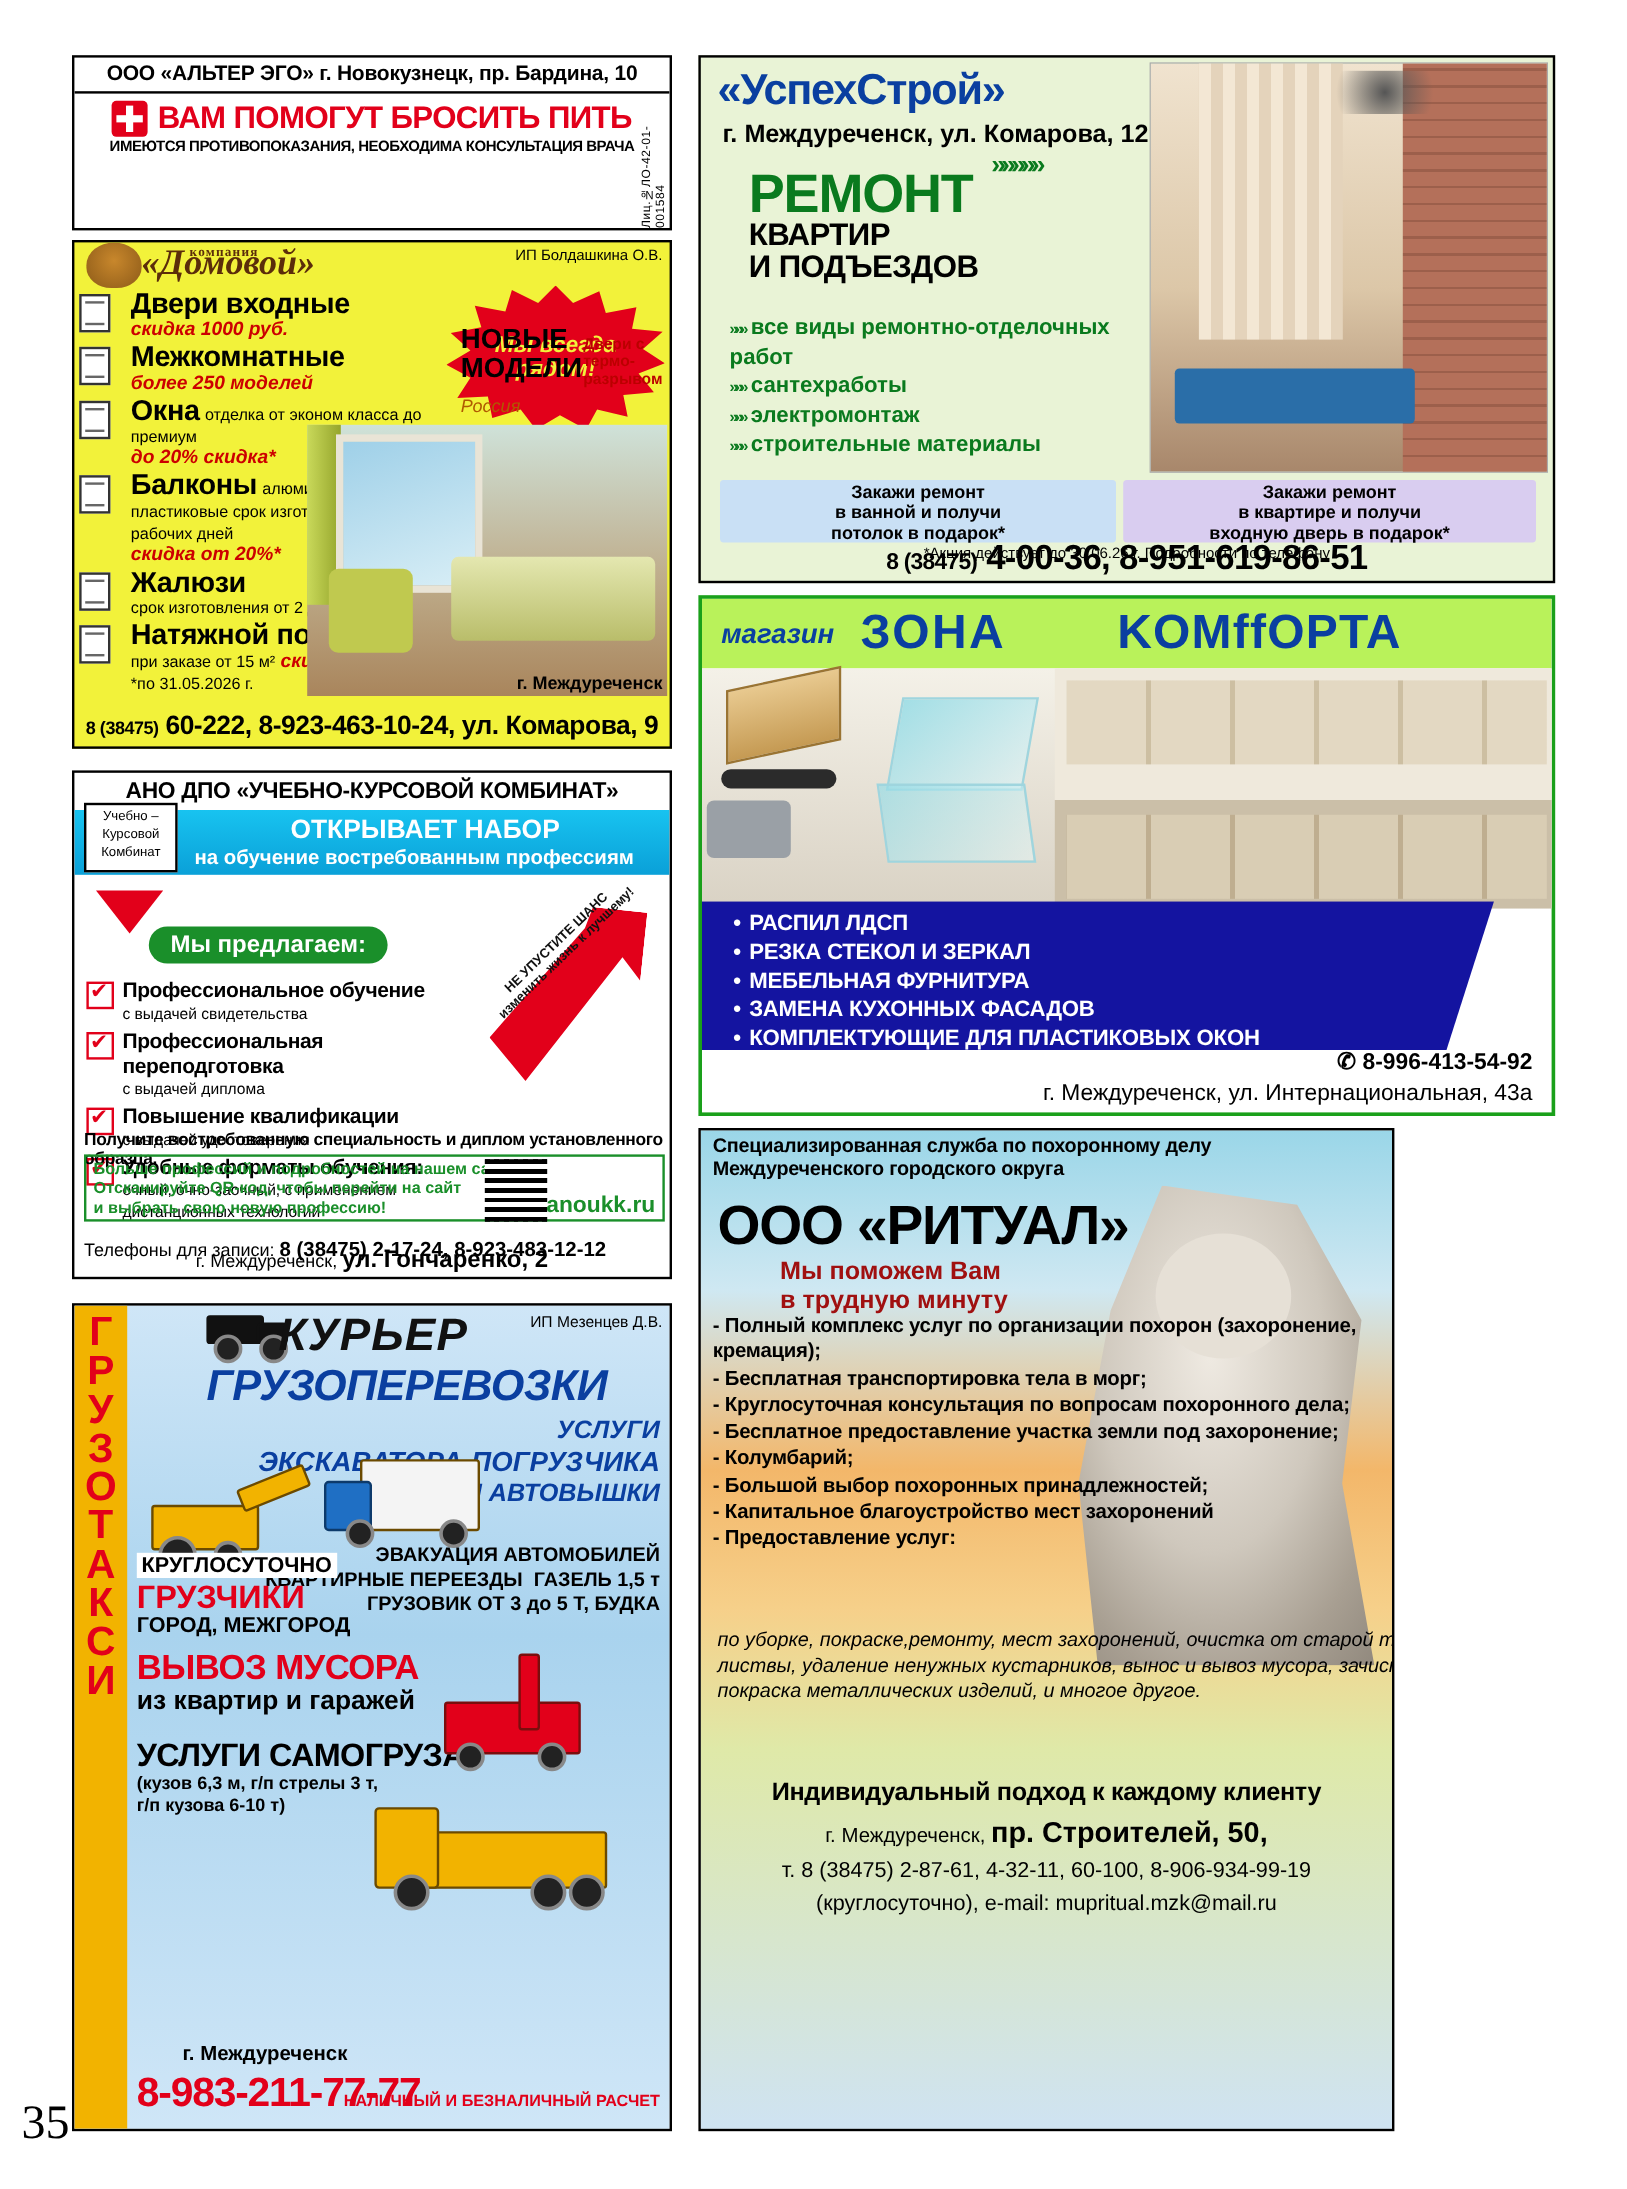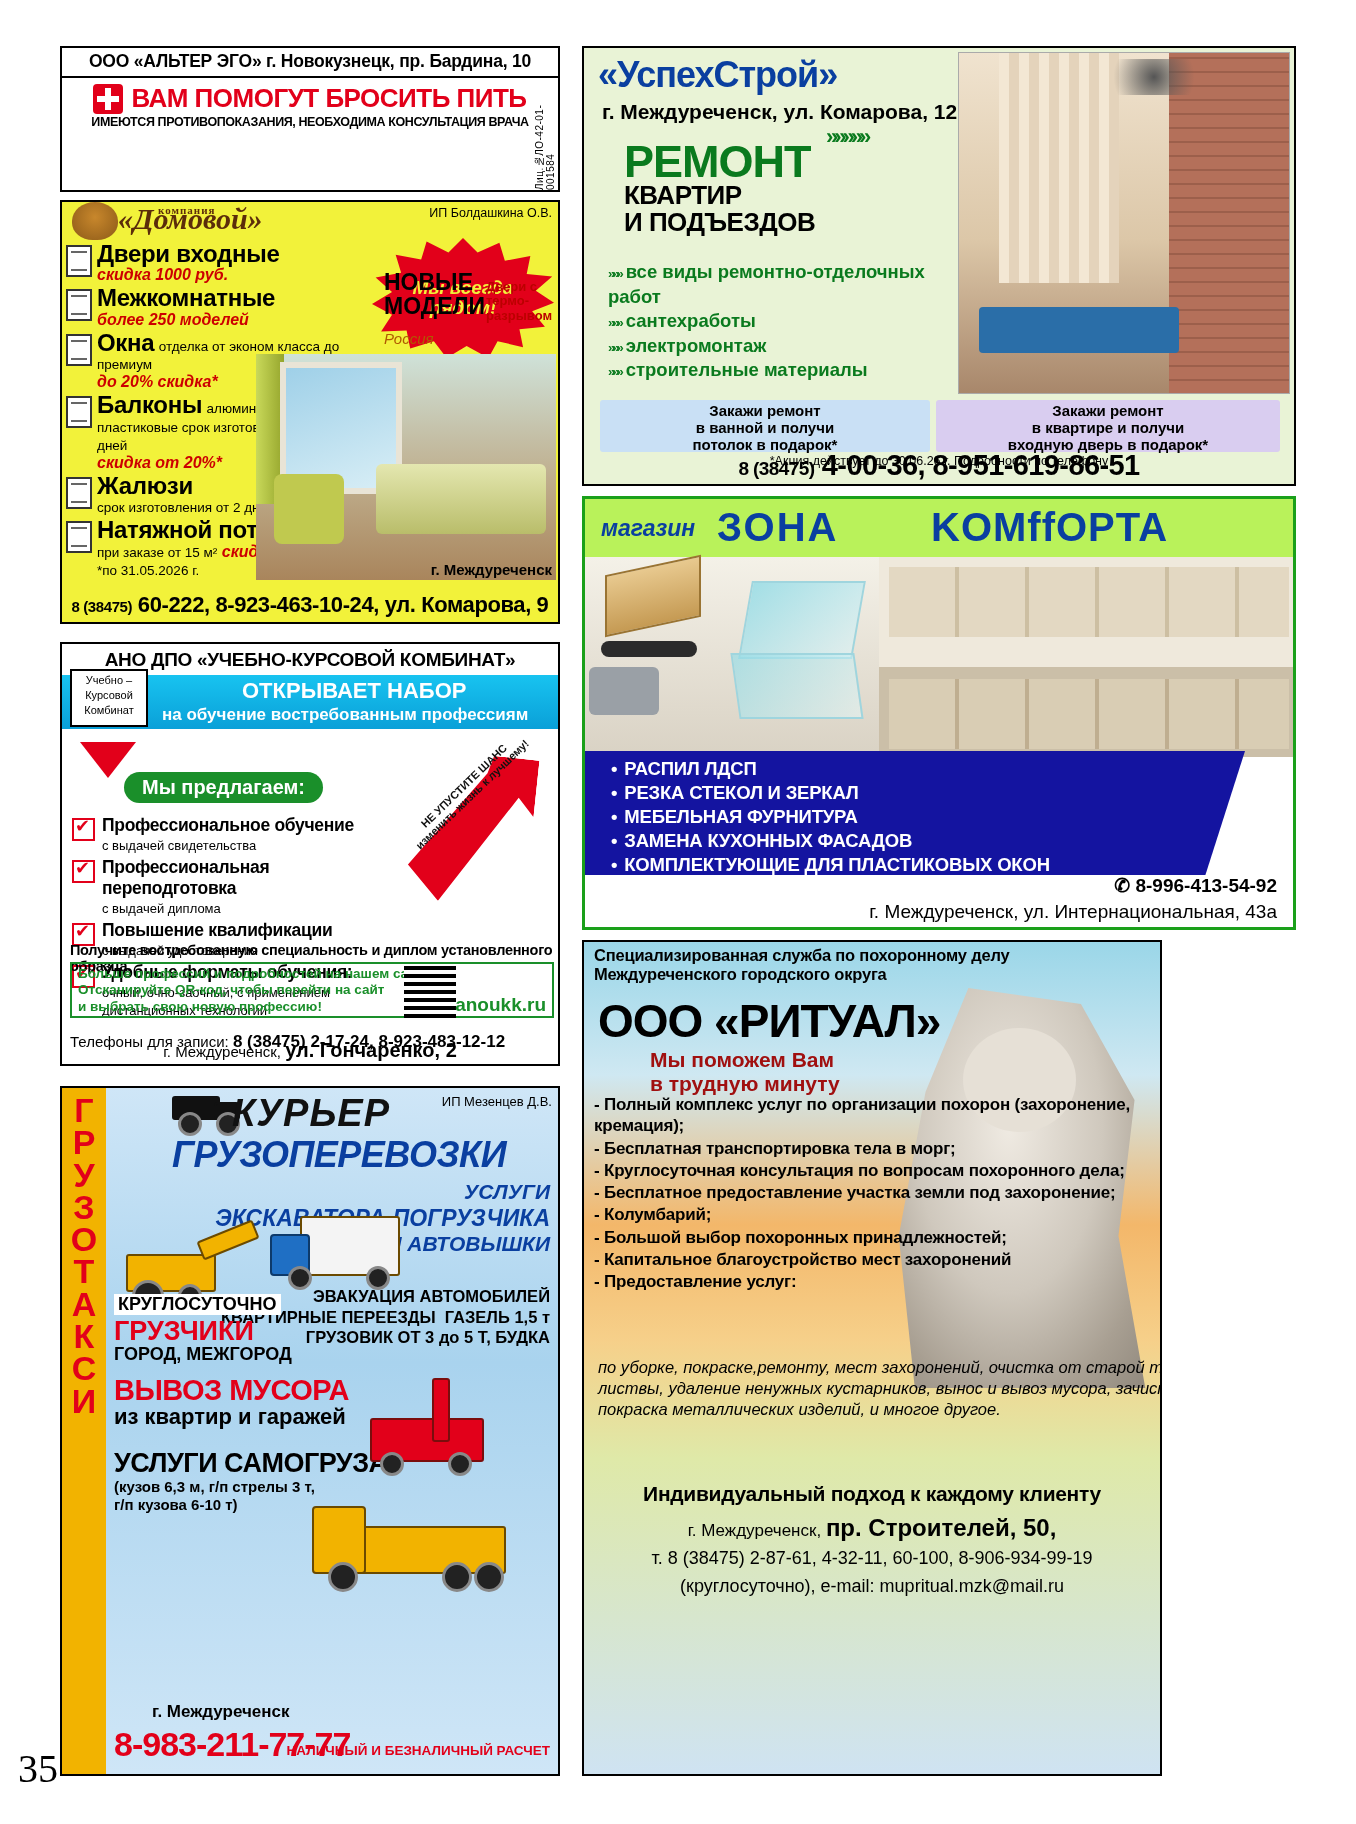--- a/index.html
+++ b/index.html
@@ -24,21 +24,21 @@
   #ad-alterego .lic{position:absolute;right:2px;top:22px;font-size:10px;writing-mode:vertical-rl;transform:rotate(180deg);letter-spacing:.5px;}
 
   
   #ad-domovoy{left:60px;top:200px;width:500px;height:424px;border:2px solid #000;background:#f2f23a;}
   #ad-domovoy .top{height:40px;position:relative;}
   #ad-domovoy .brand{position:absolute;left:56px;top:2px;font-size:30px;font-style:italic;font-weight:bold;color:#5b2d0a;font-family:"Liberation Serif",serif;}
   #ad-domovoy .brand small{font-size:11px;font-style:normal;letter-spacing:1px;display:block;margin-bottom:-14px;margin-left:40px;}
   #ad-domovoy .bear{position:absolute;left:10px;top:0px;width:46px;height:38px;background:radial-gradient(circle at 50% 40%,#c8872c,#8c5a18);border-radius:50% 50% 45% 45%;}
   #ad-domovoy .ip{position:absolute;right:6px;top:4px;font-size:12.5px;}
   .leftcol{position:absolute;left:4px;top:40px;width:310px;}
-  .itemrow{display:flex;align-items:flex-start;gap:5px;margin-bottom:2px;}
+  .itemrow{display:flex;align-items:flex-start;gap:17px;margin-bottom:2px;}
   .glyph{width:22px;height:28px;border:2px solid #333;background:#fff;flex:none;margin-top:3px;position:relative;}
   .glyph i{position:absolute;left:3px;right:3px;top:4px;bottom:4px;border-top:2px solid #666;border-bottom:2px solid #666;}
   .it-t{font-size:24px;font-weight:bold;letter-spacing:-.3px;line-height:1.02;}
   .it-s{font-size:16px;font-style:italic;font-weight:bold;color:#c00;}
   .it-s2{font-size:13.5px;}
   #ad-domovoy .starburst{position:absolute;right:4px;top:36px;width:182px;height:120px;}
   .star{position:absolute;inset:0;background:#e2001a;clip-path:polygon(50% 0%,58% 12%,70% 4%,73% 19%,87% 15%,85% 30%,99% 32%,90% 44%,100% 54%,88% 61%,95% 74%,81% 76%,83% 91%,69% 86%,64% 100%,52% 90%,41% 100%,34% 86%,21% 92%,19% 77%,5% 78%,11% 64%,0% 55%,11% 45%,2% 33%,16% 29%,13% 14%,27% 18%,30% 3%,42% 12%);}
   .star-txt{position:absolute;inset:0;display:flex;align-items:center;justify-content:center;font-size:19px;font-weight:bold;font-style:italic;color:#f2f23a;text-align:center;line-height:1.05;padding:0 8px;box-sizing:border-box;}
   #ad-domovoy .novelty{position:absolute;left:322px;top:68px;width:100px;font-size:23px;font-weight:bold;line-height:1.05;}
   #ad-domovoy .russia{position:absolute;left:322px;top:128px;font-size:15px;color:#b05a00;font-style:italic;}

